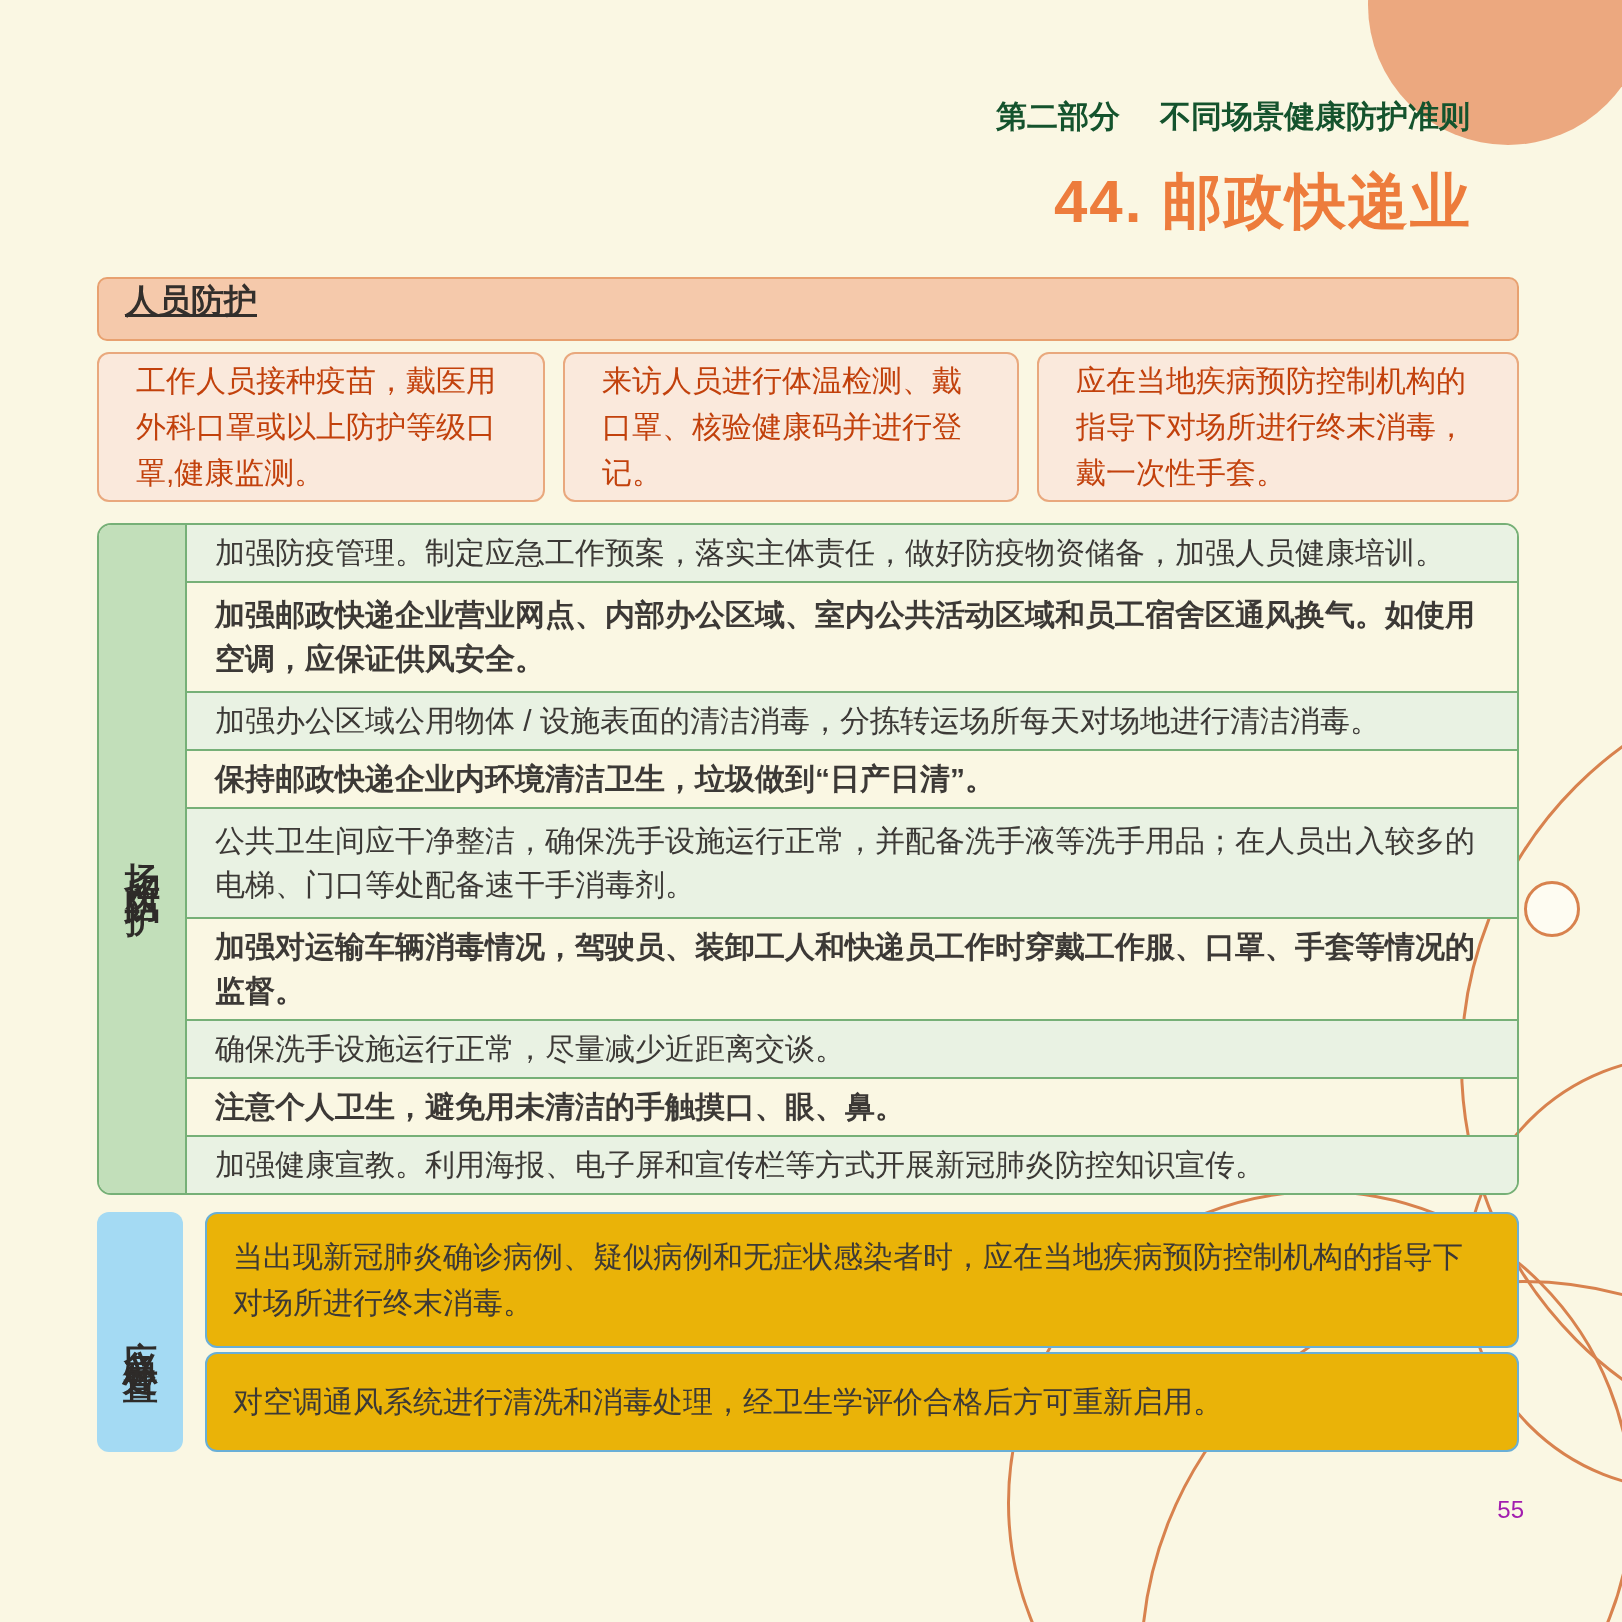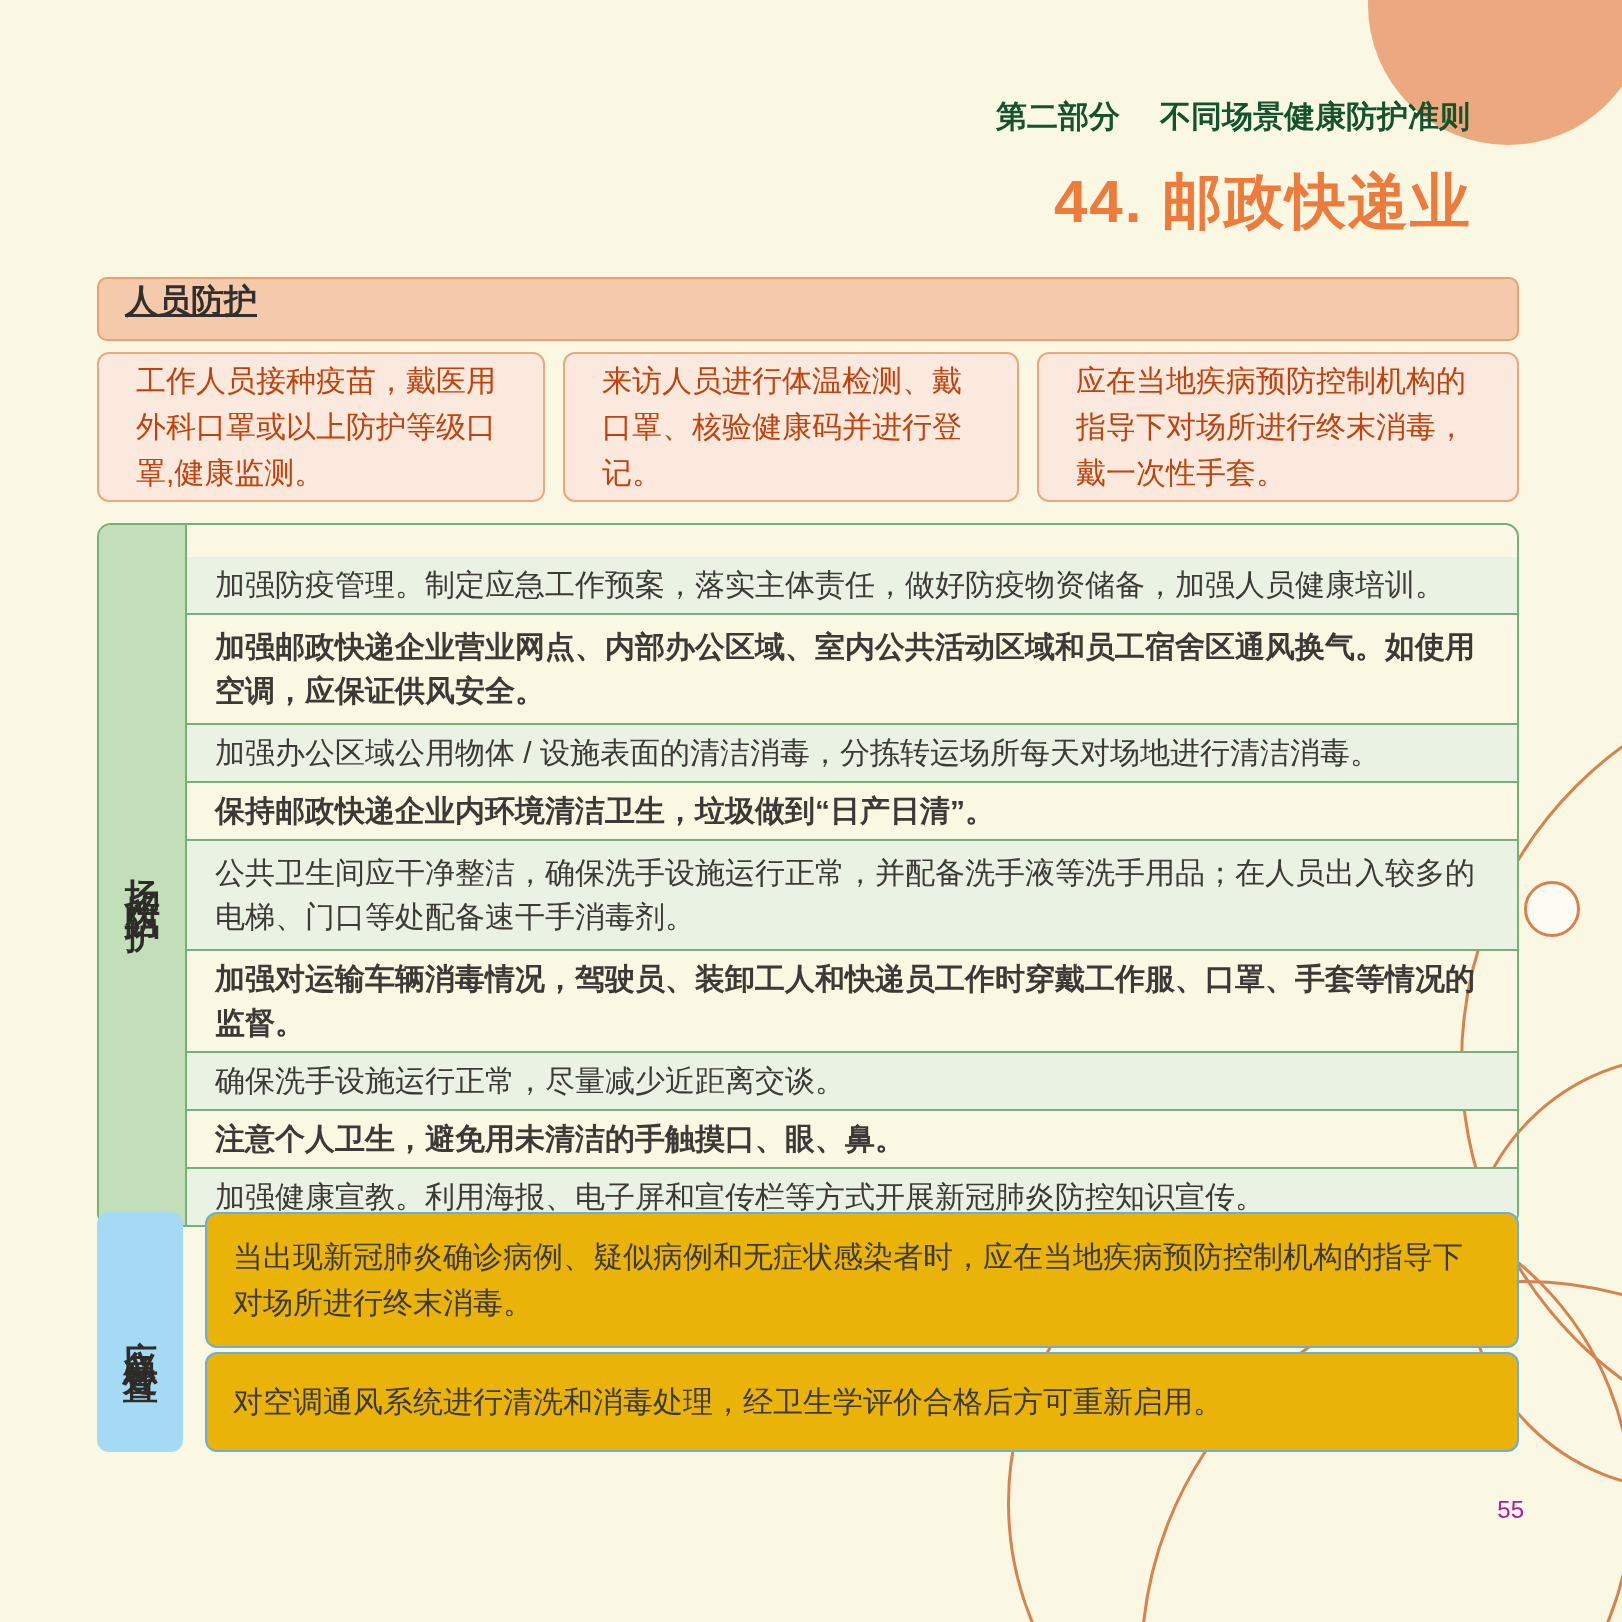--- a/index.html
+++ b/index.html
@@ -68,21 +68,21 @@
   }
   .v-rows{flex:1;display:flex;flex-direction:column;}
   .v-row{
     box-sizing:border-box;
     display:flex;align-items:center;
     padding:6px 28px;
     font-size:30px;line-height:44px;color:#3C3936;
     border-top:2px solid #76B077;
     word-break:break-all;
   }
-  .v-row:first-child{border-top:none;margin-top:32px;}
+  .v-row:first-child{border-top:none;}
   .v-row.one{min-height:55px;}
   .v-row.two{min-height:110px;}
   .v-row.tint{background:#E9F2E3;}
   .v-row.clear{background:transparent;font-weight:bold;}
   
   .e-label{
     position:absolute;left:97px;top:1212px;width:86px;height:240px;
     background:#A4DAF3;border-radius:12px;
     display:flex;align-items:center;justify-content:center;
   }

